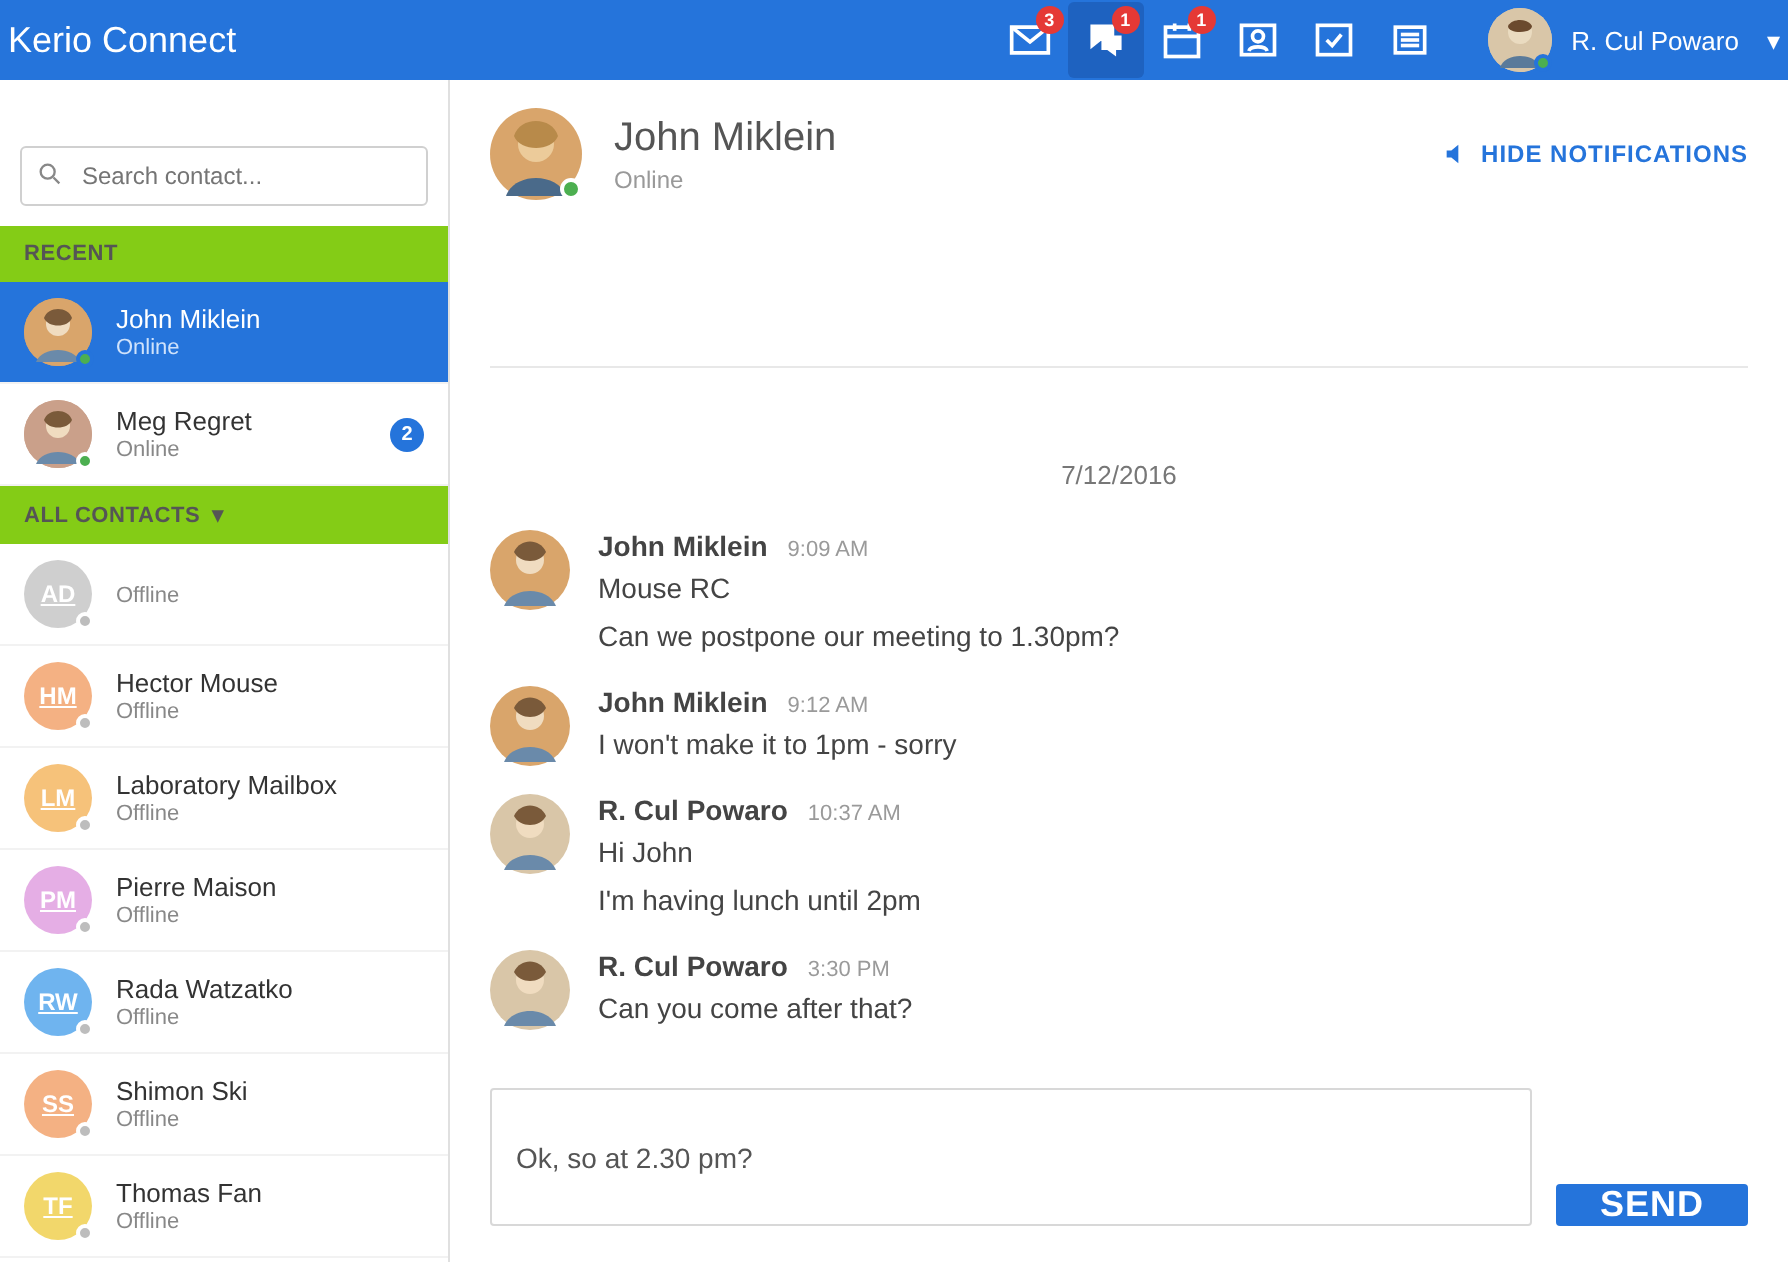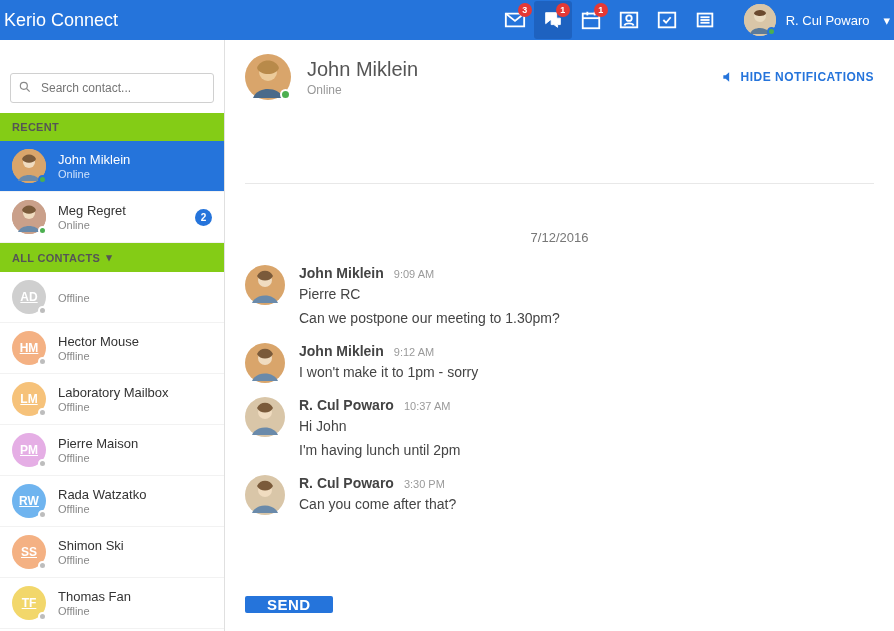--- a/index.html
+++ b/index.html
@@ -59,21 +59,21 @@
   .msg { display: flex; gap: 14px; margin: 10px 0 14px 0; }
   .msg .mavatar { width: 40px; height: 40px; border-radius: 50%; flex-shrink: 0; }
   .mhead { display: flex; align-items: baseline; gap: 10px; }
   .mname { font-weight: 700; font-size: 14px; color: #444; }
   .mtime { font-size: 11px; color: #9a9a9a; }
   .mline { font-size: 14px; color: #444; margin-top: 3px; line-height: 1.5; }
 
   
   .composer { display: flex; gap: 12px; padding: 12px 20px 18px 20px; align-items: stretch; }
   .compose-input { flex: 1; border: 1px solid #d8d8d8; border-radius: 2px; padding: 10px 12px; font-size: 14px; color: #555; }
-  .send-btn { background: #2574db; color: #fff; border: none; padding: 0 22px; font-size: 15px; font-weight: 700; letter-spacing: 0.5px; border-radius: 2px; cursor: pointer; margin-top: 48px; }
+  .send-btn { background: #2574db; color: #fff; border: none; padding: 0 22px; font-size: 18px; font-weight: 700; letter-spacing: 0.5px; border-radius: 2px; cursor: pointer; margin-top: 48px; }
 
   
   .face svg { width: 100%; height: 100%; }
 </style>
 </head>
 <body>
 
 <div class="app">
 
   <div class="header">
@@ -281,21 +281,21 @@
                   <circle cx="20" cy="20" r="20" fill="#d9a56b"></circle>
                   <circle cx="20" cy="15" r="7" fill="#f0dcc0"></circle>
                   <path d="M7 38c4-10 22-10 26 0" fill="#6a8aaa"></path>
                   <path d="M12 11c3-7 13-7 16 0c-3 6-13 6-16 0z" fill="#7a5a3a"></path>
                 </svg></div>
               <div>
                 <div class="mhead">
                   <span class="mname">John Miklein</span>
                   <span class="mtime">9:09 AM</span>
                 </div>
-                <div class="mline">Pierre RC</div>
+                <div class="mline">Mouse RC</div>
                 <div class="mline">Can we postpone our meeting to 1.30pm?</div>
               </div>
             </div>
             <div class="msg">
               <div class="mavatar face"><svg viewBox="0 0 40 40">
                   <circle cx="20" cy="20" r="20" fill="#d9a56b"></circle>
                   <circle cx="20" cy="15" r="7" fill="#f0dcc0"></circle>
                   <path d="M7 38c4-10 22-10 26 0" fill="#6a8aaa"></path>
                   <path d="M12 11c3-7 13-7 16 0c-3 6-13 6-16 0z" fill="#7a5a3a"></path>
                 </svg></div>
@@ -335,18 +335,19 @@
                   <span class="mname">R. Cul Powaro</span>
                   <span class="mtime">3:30 PM</span>
                 </div>
                 <div class="mline">Can you come after that?</div>
               </div>
             </div>
           </div>
       </div>
 
       <div class="composer">
+        <input class="compose-input" value="Ok, so at 2.30 pm?" style="">
         <button class="send-btn">SEND</button>
       </div>
     </div>
 
   </div>
 </div>
 
 </body></html>

